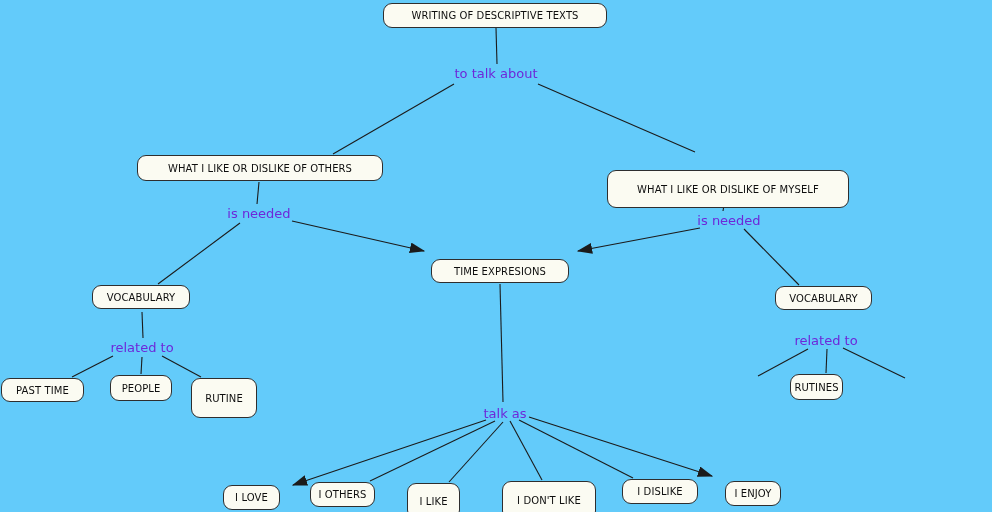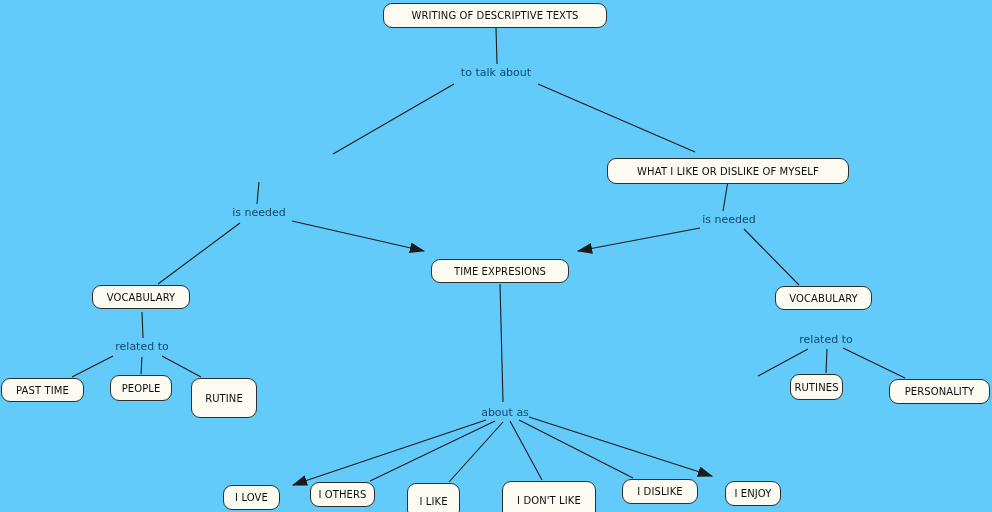--- a/index.html
+++ b/index.html
@@ -20,22 +20,22 @@
     border-radius:9px;
     font-size:10px;
     color:#0e0e0e;
     white-space:nowrap;
     letter-spacing:0.1px;
     box-shadow:0 0 0 0.5px rgba(255,255,255,0.35) inset;
   }
   .link-label{
     position:absolute;
     transform:translateX(-50%);
-    font-size:11px;
-    color:#0c4a6e;
+    font-size:13px;
+    color:#6d28d9;
     white-space:nowrap;
   }
 </style>
 </head>
 <body>
 
 <div id="canvas">
 
   <svg id="edges" viewBox="0 0 992 512" xmlns="http://www.w3.org/2000/svg">
     <defs>
@@ -64,36 +64,36 @@
       <line x1="486" y1="420" x2="293" y2="485" marker-end="url(#arrow)"></line>
       <line x1="495" y1="421" x2="370" y2="481"></line>
       <line x1="503" y1="422" x2="449" y2="482"></line>
       <line x1="510" y1="421" x2="542" y2="480"></line>
       <line x1="519" y1="420" x2="633" y2="478"></line>
       <line x1="529" y1="417" x2="712" y2="476" marker-end="url(#arrow)"></line>
     </g>
   </svg>
 
   <div class="node" style="left:383px;top:3px;width:224px;height:25px">WRITING OF DESCRIPTIVE TEXTS</div>
-  <div class="node" style="left:607px;top:158px;width:242px;height:26px">WHAT I LIKE OR DISLIKE OF MYSELF</div>
+  <div class="node" style="left:137px;top:155px;width:246px;height:26px">WHAT I LIKE OR DISLIKE OF OTHERS</div>
+  <div class="node" style="left:607px;top:170px;width:242px;height:38px">WHAT I LIKE OR DISLIKE OF MYSELF</div>
   <div class="node" style="left:431px;top:259px;width:138px;height:24px">TIME EXPRESIONS</div>
   <div class="node" style="left:92px;top:285px;width:98px;height:24px">VOCABULARY</div>
   <div class="node" style="left:775px;top:286px;width:97px;height:24px">VOCABULARY</div>
   <div class="node" style="left:1px;top:378px;width:83px;height:24px">PAST TIME</div>
   <div class="node" style="left:110px;top:375px;width:62px;height:26px">PEOPLE</div>
   <div class="node" style="left:191px;top:378px;width:66px;height:40px">RUTINE</div>
   <div class="node" style="left:790px;top:374px;width:53px;height:26px">RUTINES</div>
-  <div class="node" style="left:889px;top:379px;width:101px;height:25px">PERSONALITY</div>
   <div class="node" style="left:223px;top:485px;width:57px;height:25px">I LOVE</div>
   <div class="node" style="left:310px;top:482px;width:65px;height:25px">I OTHERS</div>
   <div class="node" style="left:407px;top:483px;width:53px;height:36px">I LIKE</div>
   <div class="node" style="left:502px;top:481px;width:94px;height:39px">I DON'T LIKE</div>
   <div class="node" style="left:622px;top:479px;width:76px;height:25px">I DISLIKE</div>
   <div class="node" style="left:725px;top:481px;width:56px;height:25px">I ENJOY</div>
 
   <div class="link-label" style="left:496px;top:66px">to talk about</div>
   <div class="link-label" style="left:259px;top:206px">is needed</div>
   <div class="link-label" style="left:729px;top:213px">is needed</div>
   <div class="link-label" style="left:142px;top:340px">related to</div>
   <div class="link-label" style="left:826px;top:333px">related to</div>
-  <div class="link-label" style="left:505px;top:406px">about as</div>
+  <div class="link-label" style="left:505px;top:406px">talk as</div>
 
 </div>
 
 </body></html>

